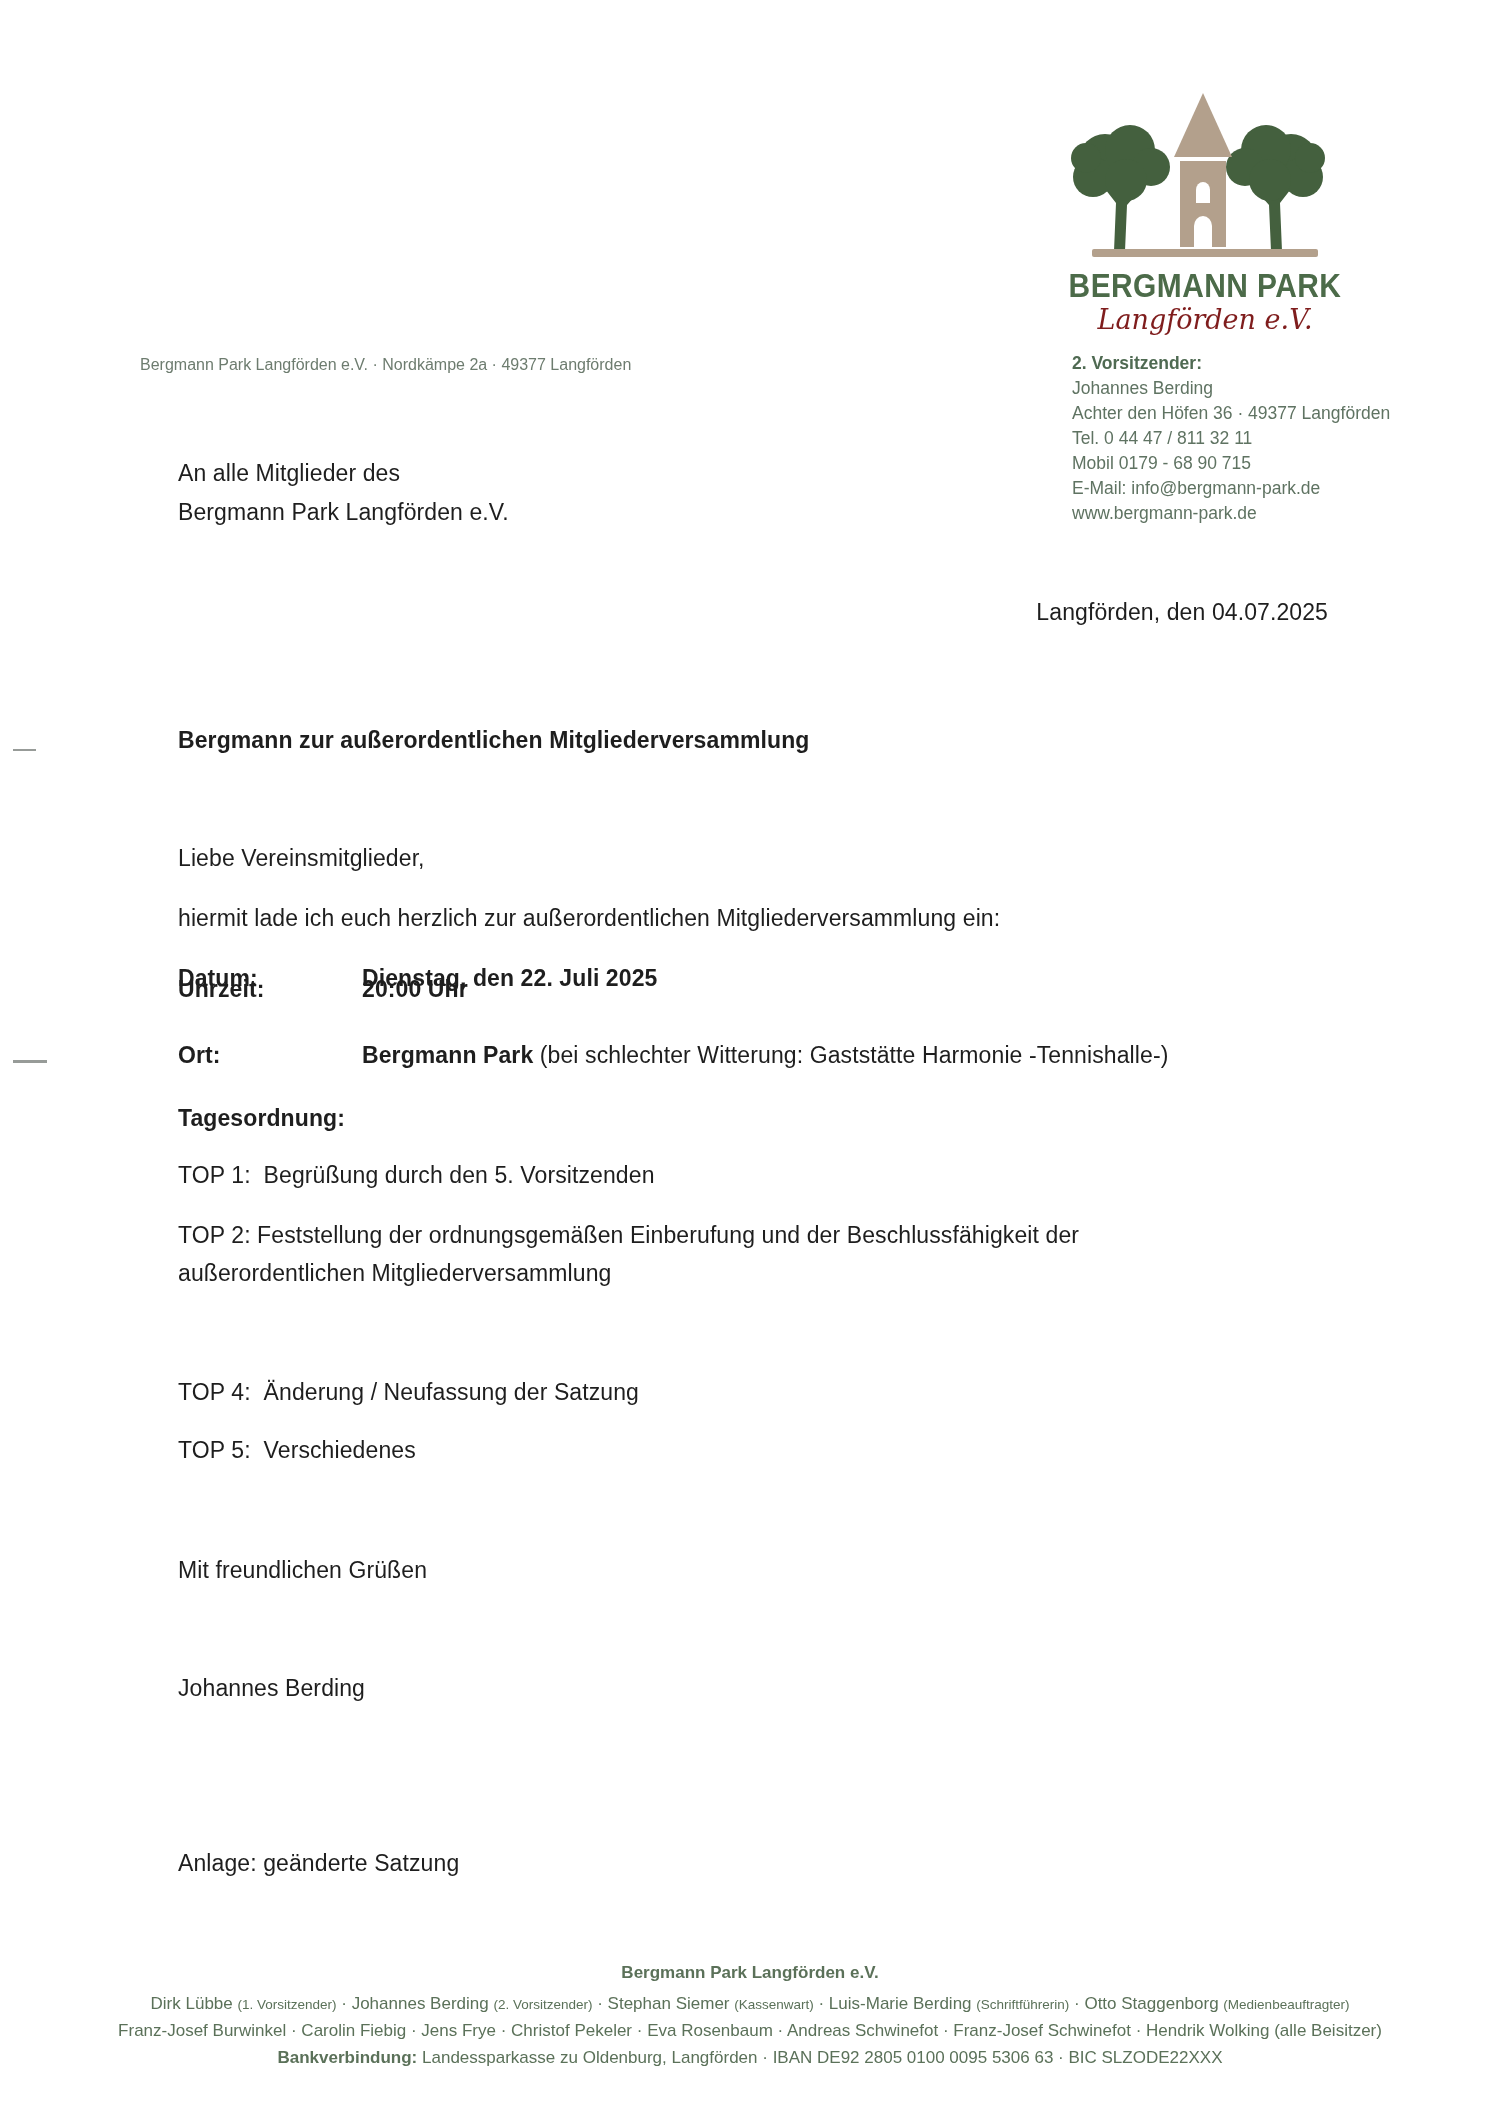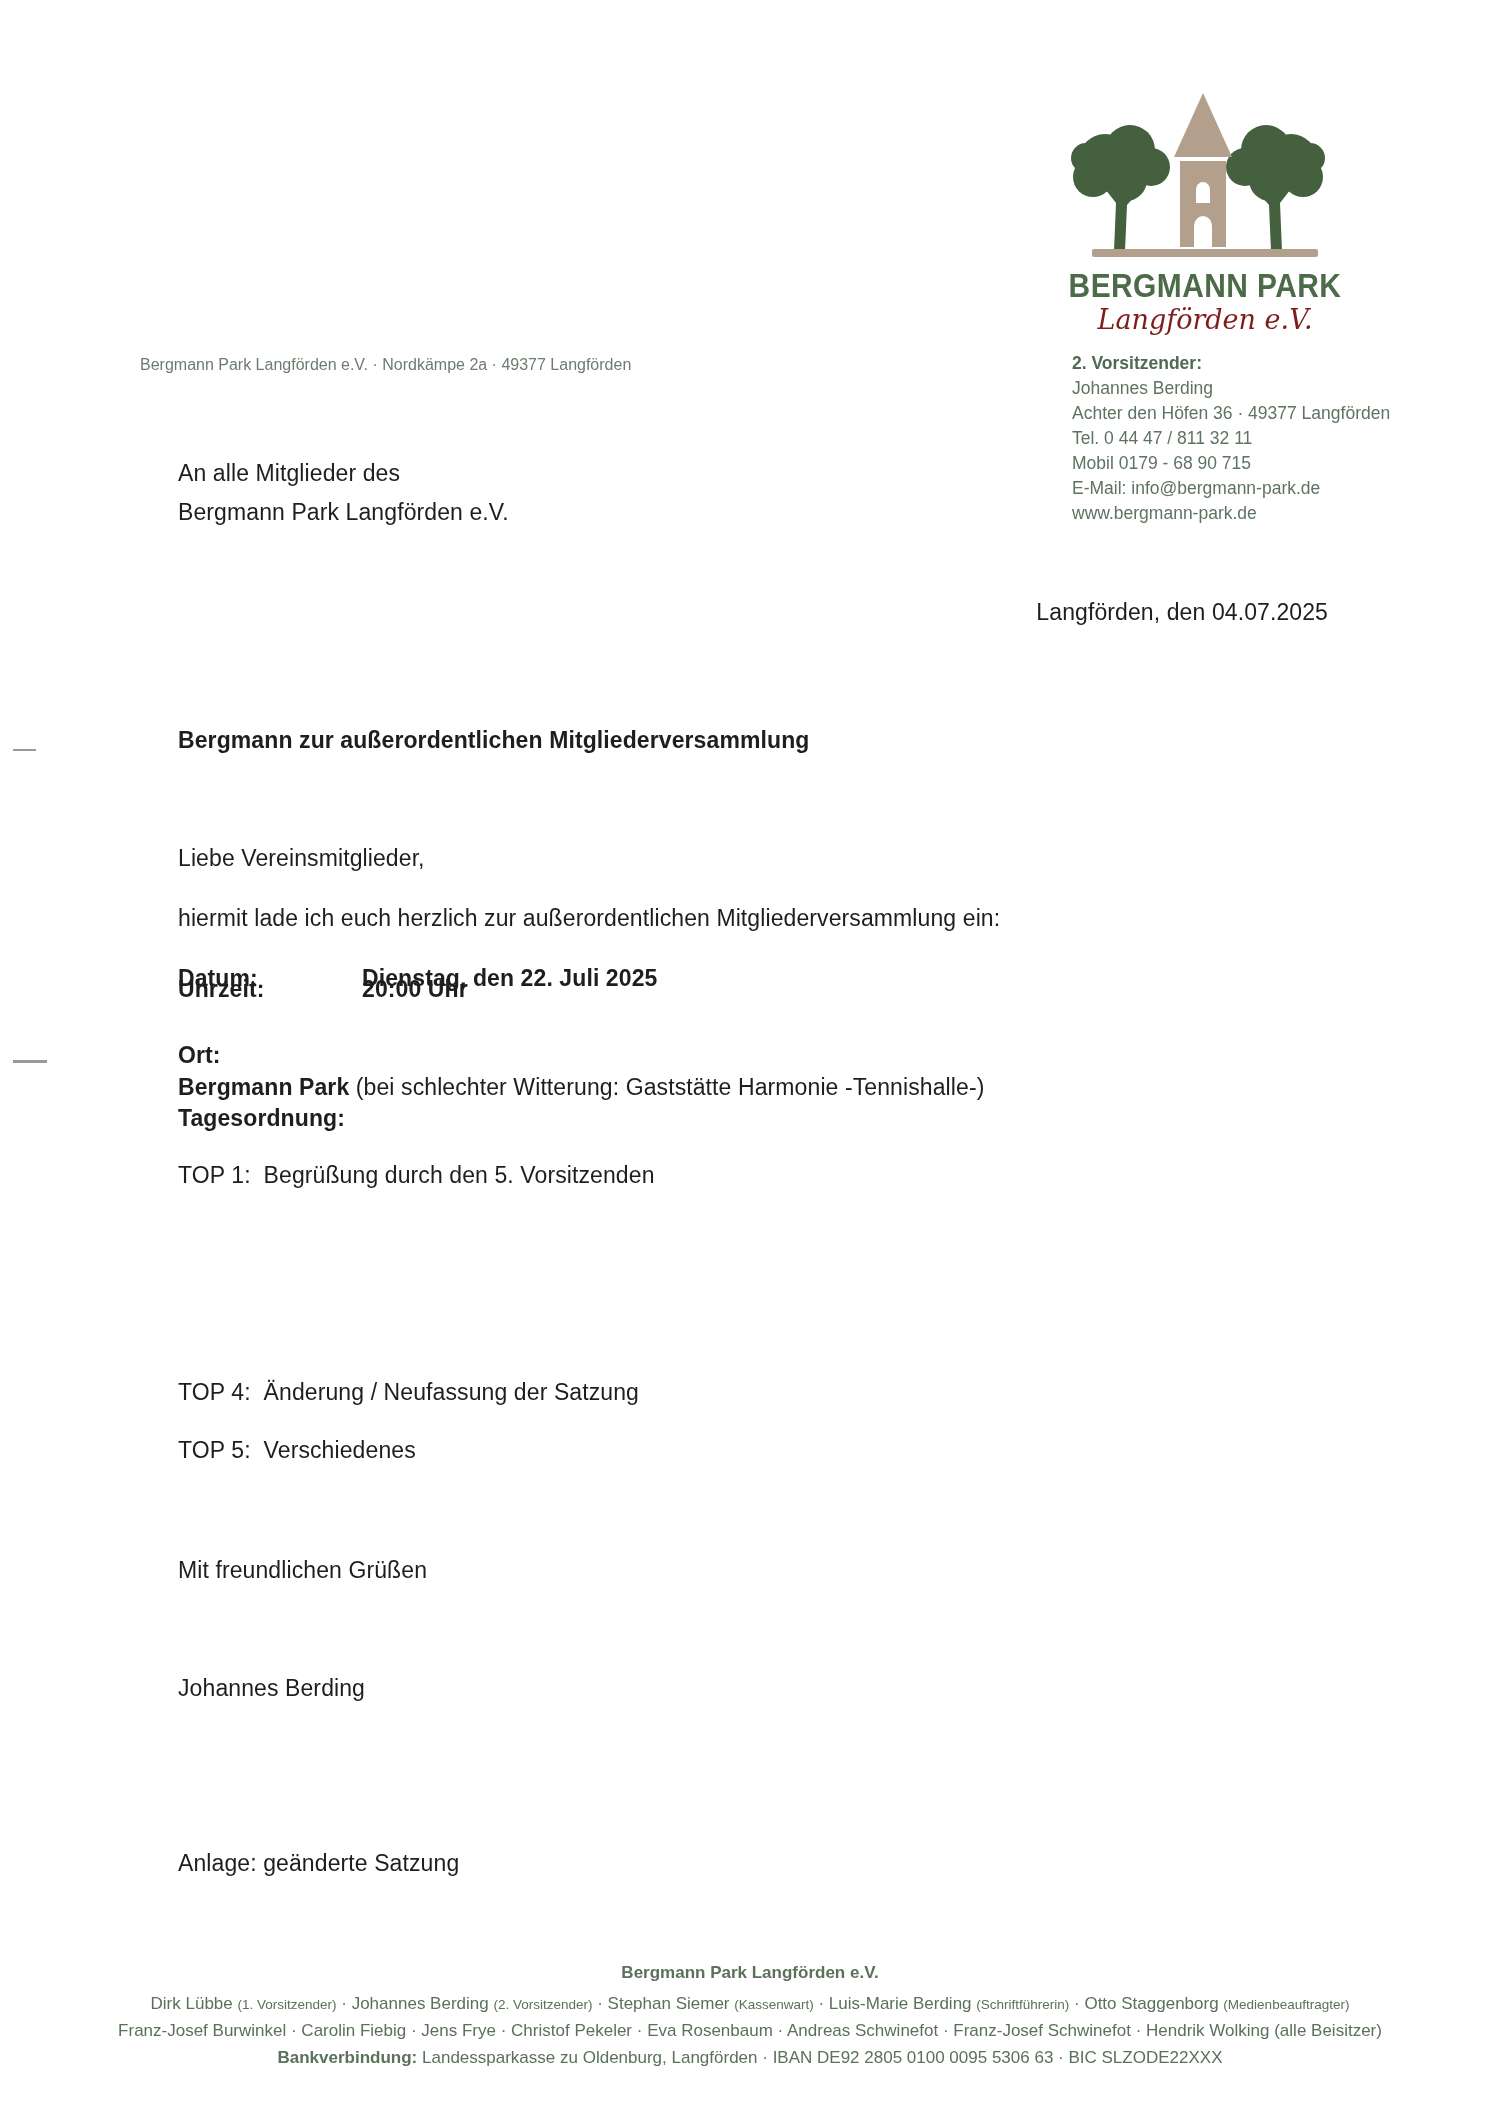--- a/index.html
+++ b/index.html
@@ -139,28 +139,29 @@
   <div class="abs body-text" style="left:178px; top:902px;">hiermit lade ich euch herzlich zur außerordentlichen Mitgliederversammlung ein:</div>
 
   <div class="abs body-text detail-row" style="left:178px; top:962px;">
     <span class="detail-label">Datum:</span>
     <span><span class="bold">Dienstag, den 22. Juli 2025</span><span></span></span>
   </div>
   <div class="abs body-text detail-row" style="left:178px; top:973px;">
     <span class="detail-label">Uhrzeit:</span>
     <span><span class="bold">20:00 Uhr</span><span></span></span>
   </div>
-  <div class="abs body-text detail-row" style="left:178px; top:1039px; width:1230px;flex-direction:column;">
+  <div class="abs body-text detail-row" style="left:178px; top:1039px; width:1230px;">
     <span class="detail-label">Ort:</span>
     <span style="flex:1;"><span class="bold">Bergmann Park</span><span> (bei schlechter Witterung: Gaststätte Harmonie -Tennishalle-)</span></span>
   </div>
 
   <div class="abs body-text bold" style="left:178px; top:1102px;">Tagesordnung:</div>
 
   <div class="abs body-text pre" style="left:178px; top:1159px;">TOP 1:  Begrüßung durch den 5. Vorsitzenden</div>
+  <div class="abs body-text pre" style="left:178px; top:1216px; width:1040px; line-height:38px;">TOP 2: Feststellung der ordnungsgemäßen Einberufung und der Beschlussfähigkeit der außerordentlichen Mitgliederversammlung</div>
   <div class="abs body-text pre" style="left:178px; top:1376px;">TOP 4:  Änderung / Neufassung der Satzung</div>
   <div class="abs body-text pre" style="left:178px; top:1434px;">TOP 5:  Verschiedenes</div>
 
   <div class="abs body-text" style="left:178px; top:1554px;">Mit freundlichen Grüßen</div>
   <div class="abs body-text" style="left:178px; top:1672px;">Johannes Berding</div>
   <div class="abs body-text" style="left:178px; top:1847px;">Anlage: geänderte Satzung</div>
 
   <div class="abs footer-line bold" style="top:1962px;">Bergmann Park Langförden e.V.</div>
 
   <div class="abs footer-line" style="top:1993px;">

